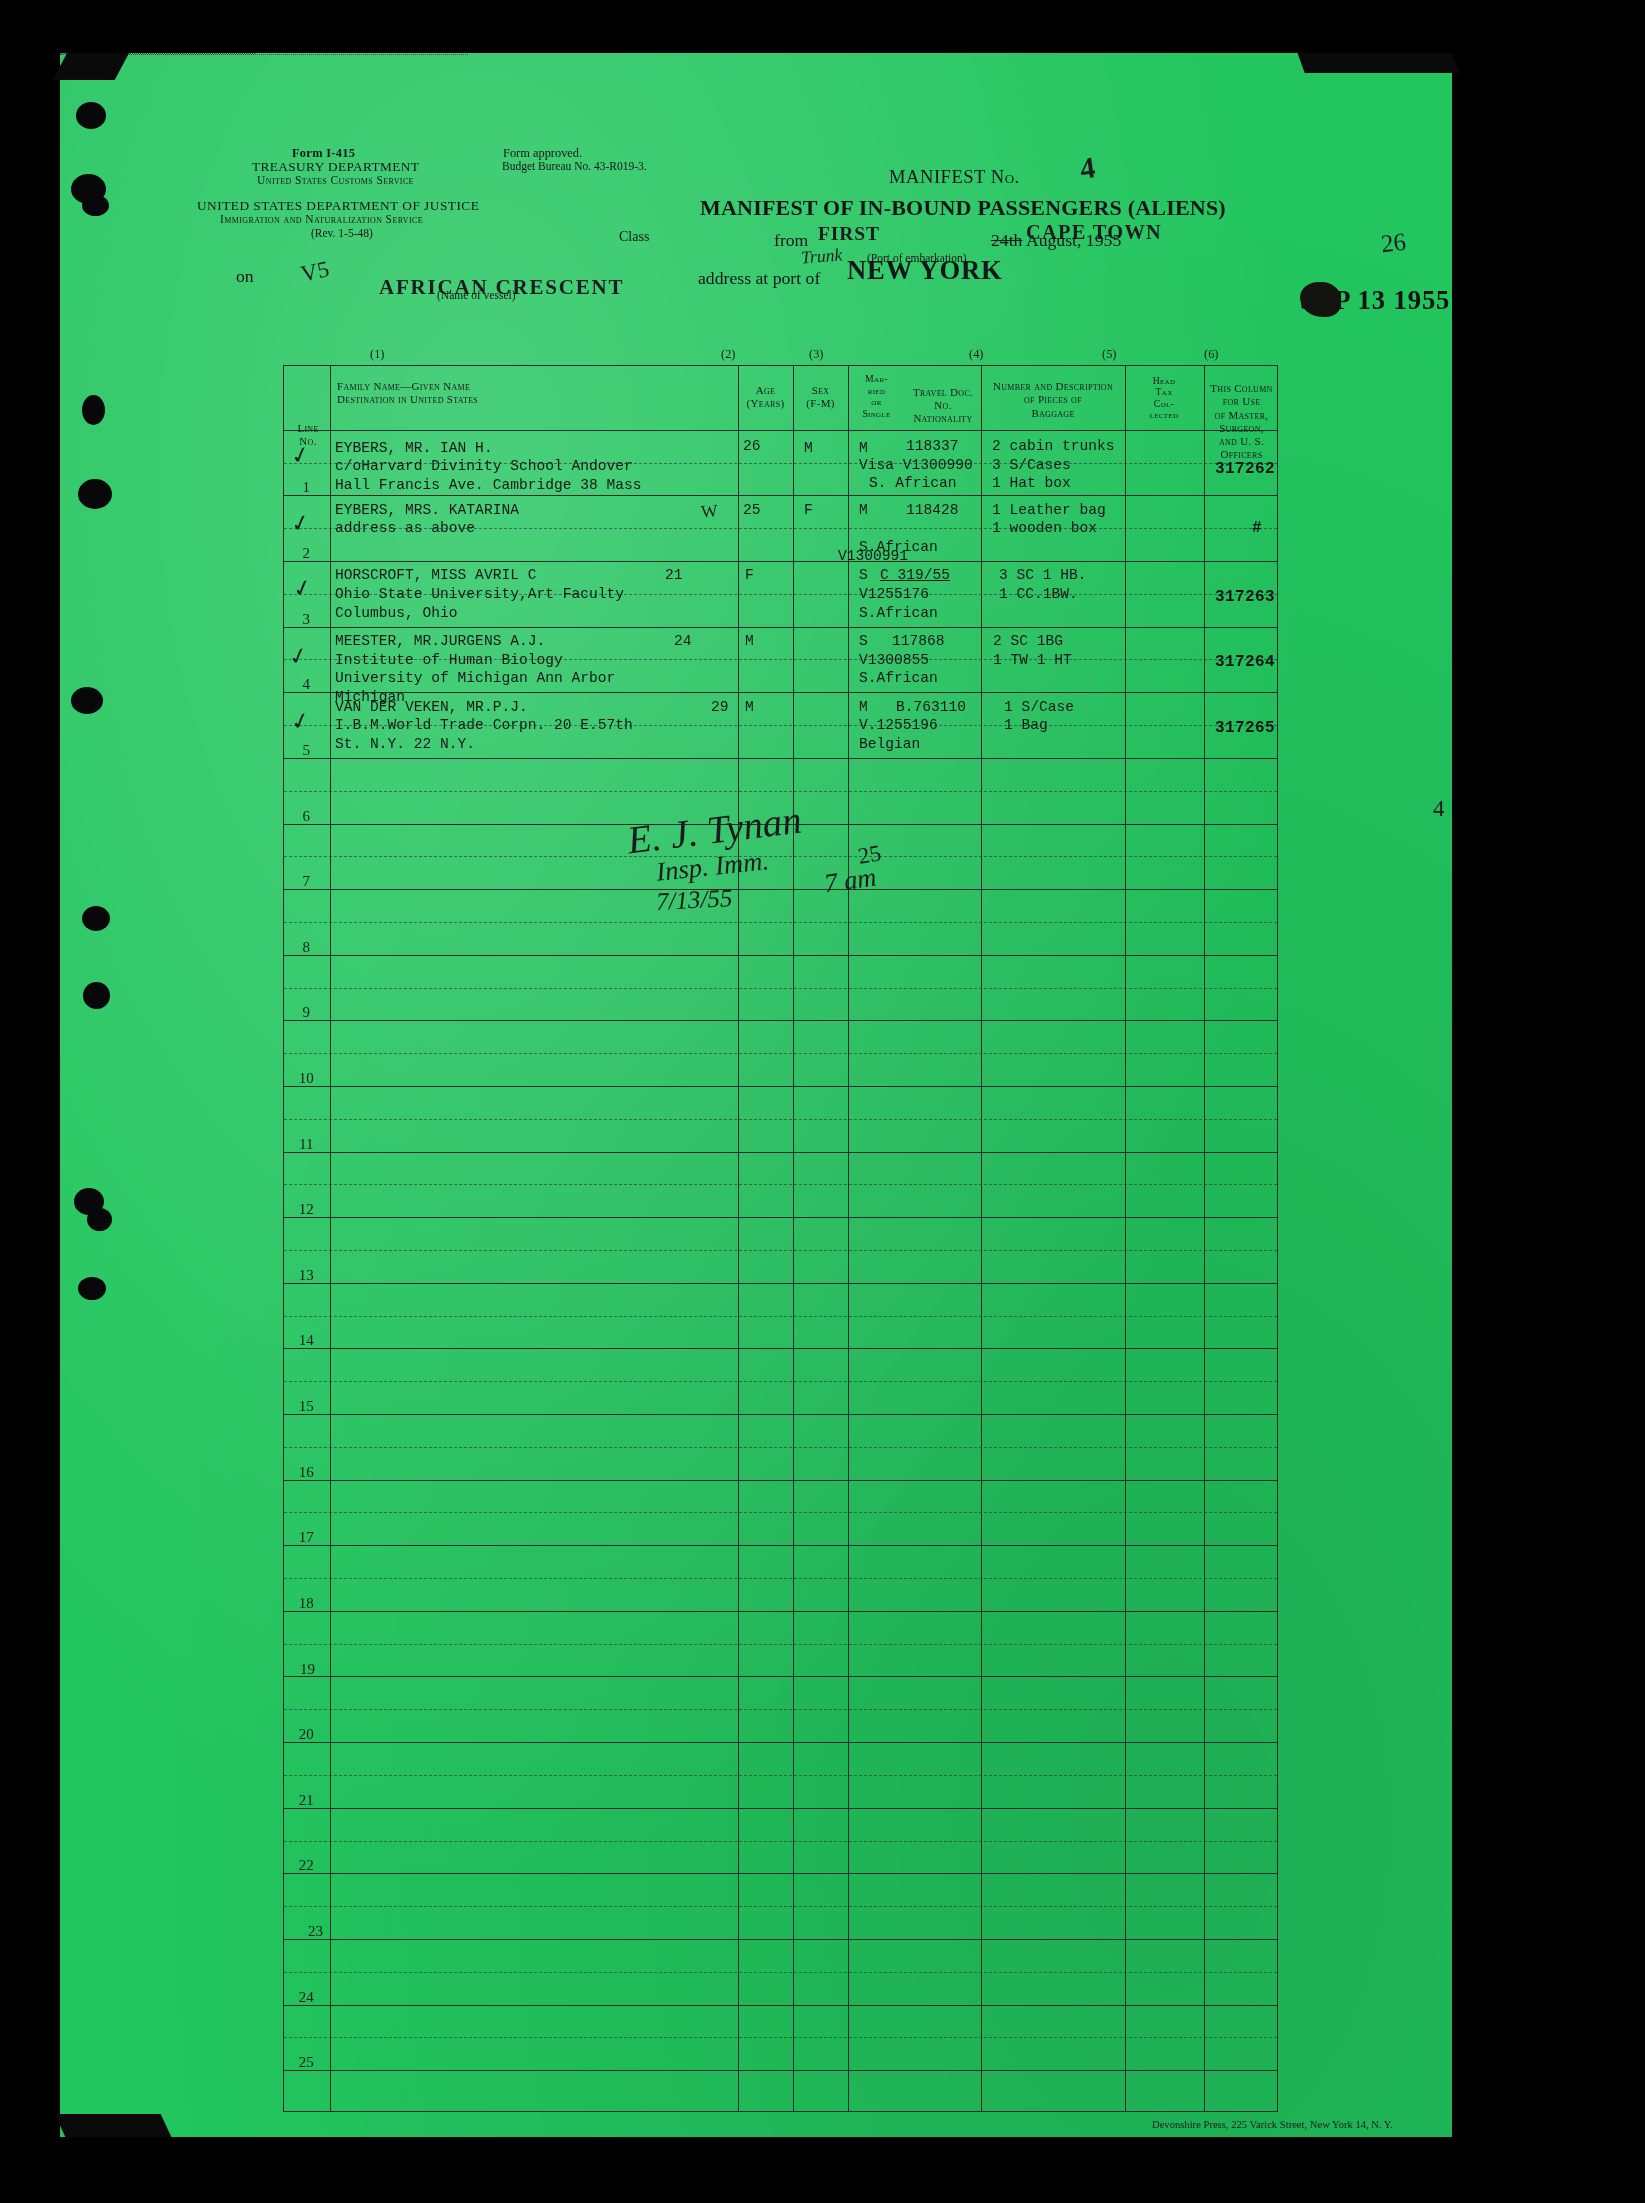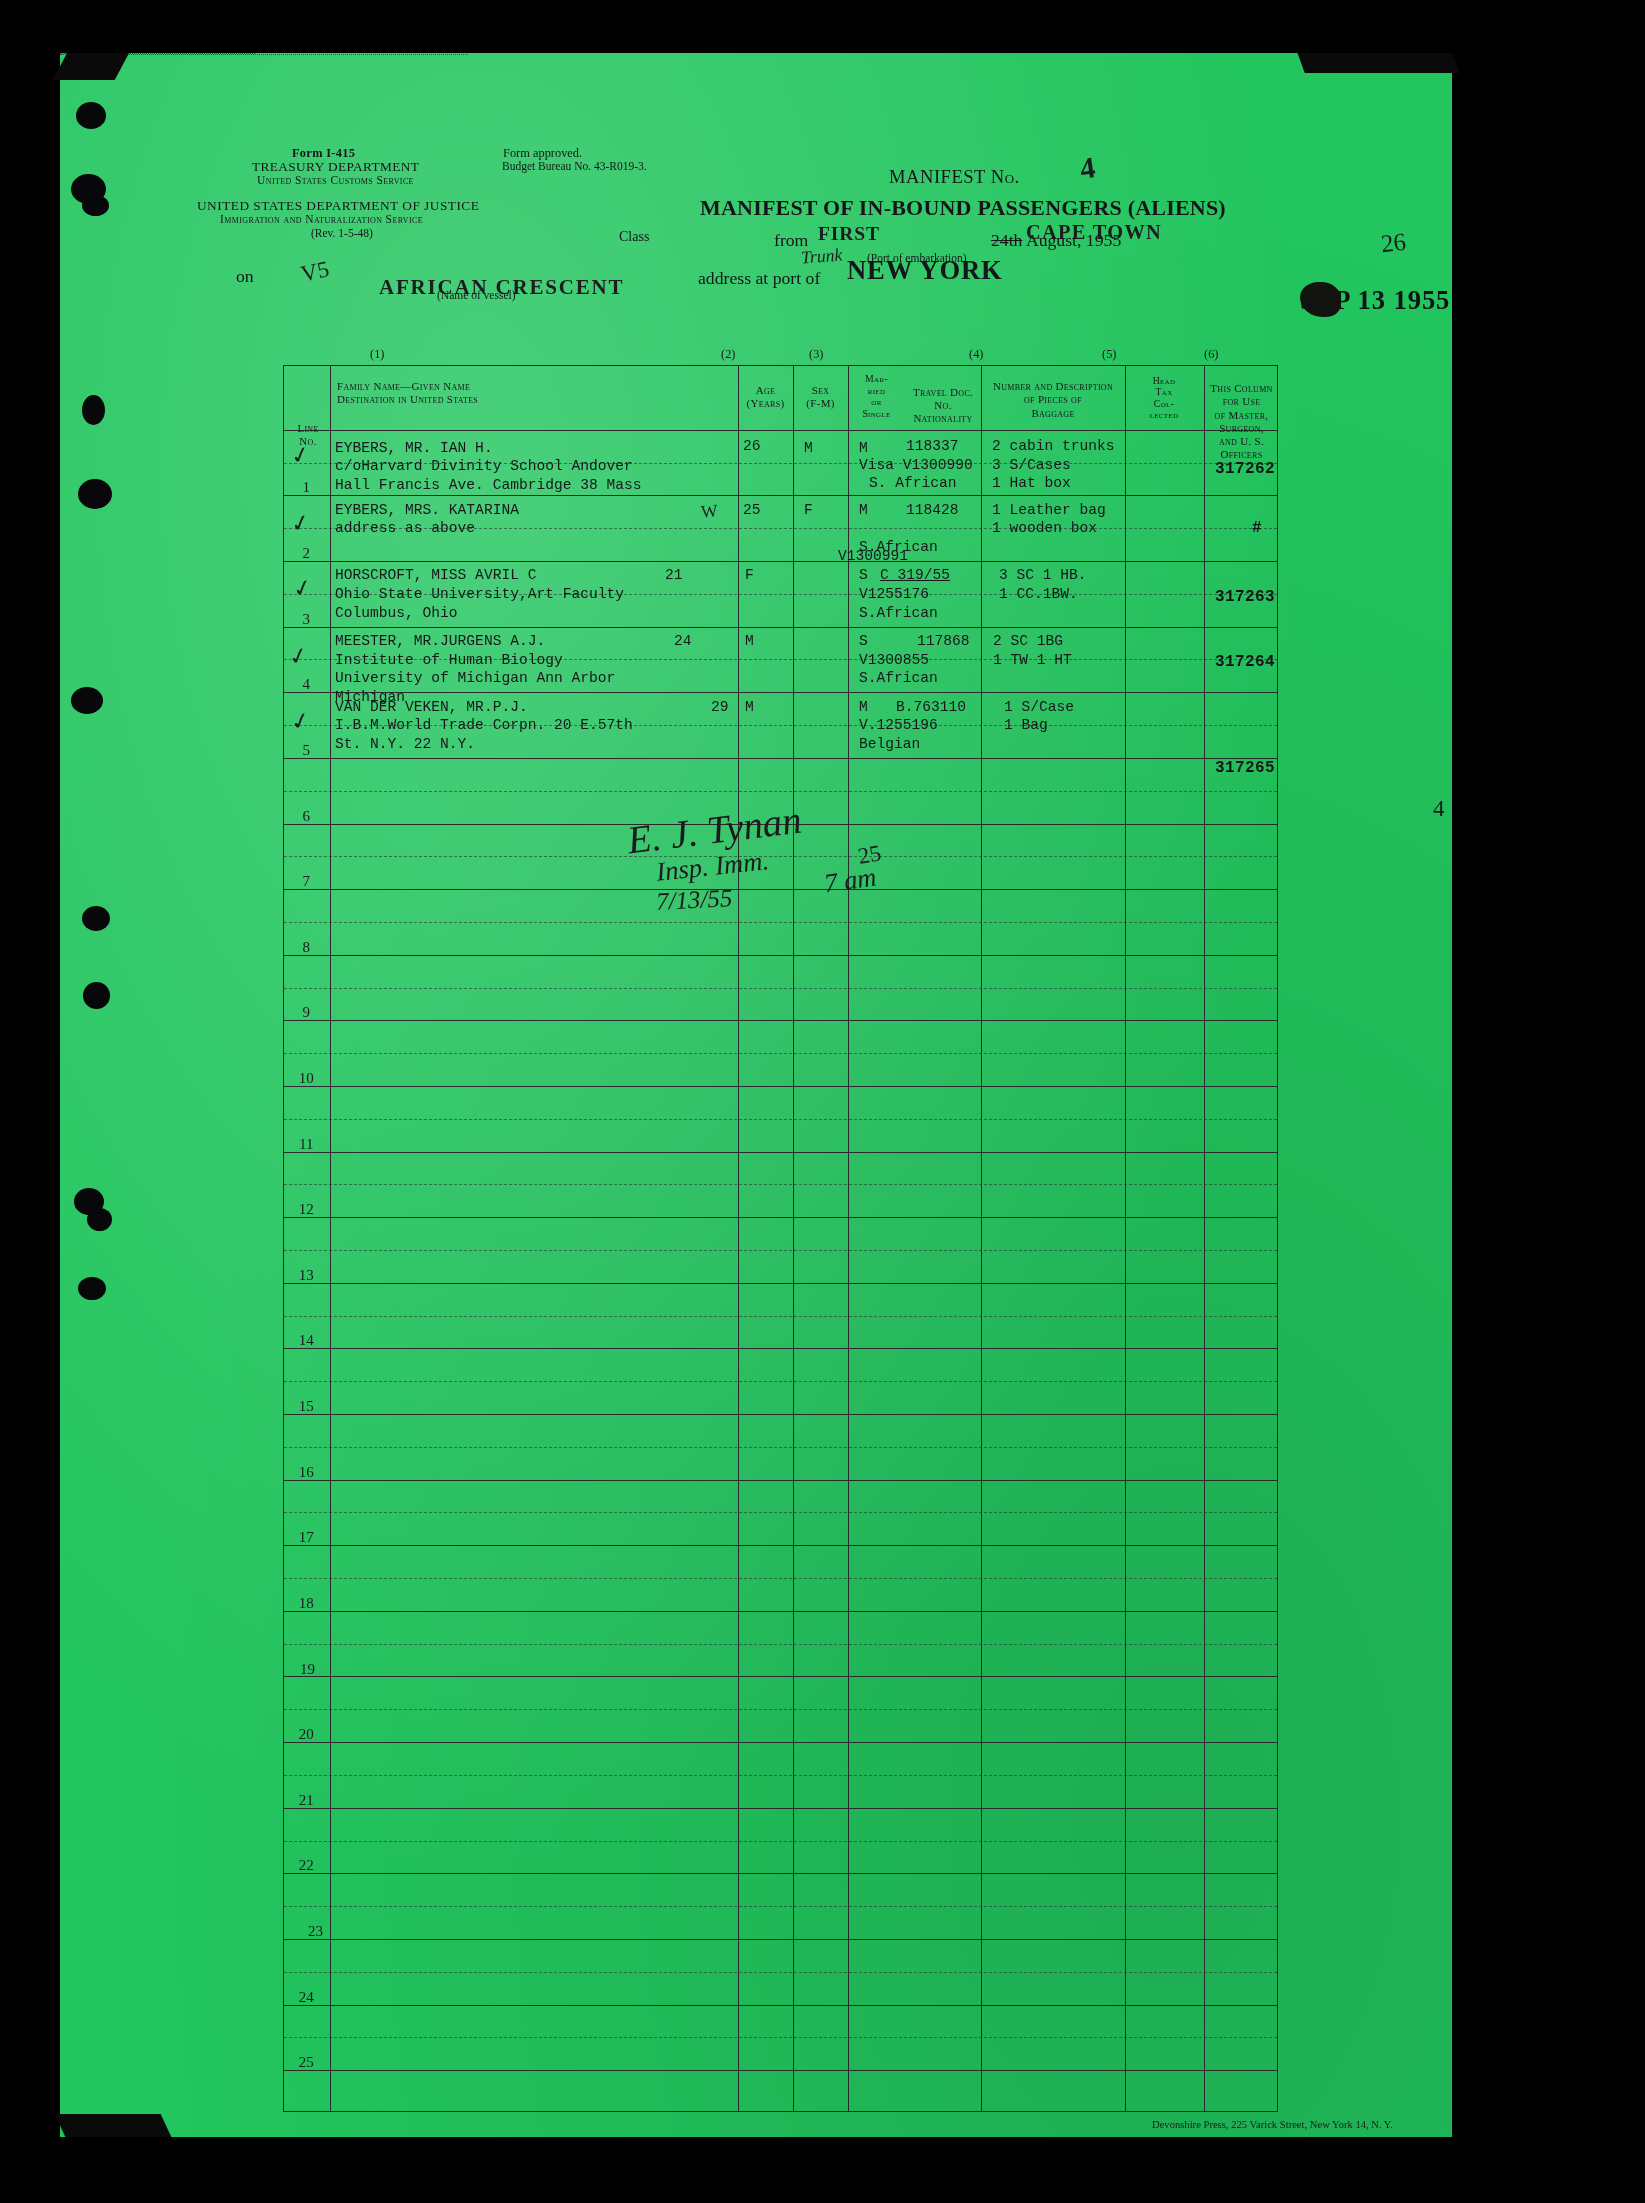--- a/index.html
+++ b/index.html
@@ -461,39 +461,39 @@
     <div class="typed" style="left:715px; top:219px;">1 CC.1BW.</div>
     <div class="stampno" style="left:931px; top:222px;">317263</div>
 
     <div class="typed" style="left:51px;  top:266px;">MEESTER, MR.JURGENS A.J.</div>
     <div class="typed" style="left:51px;  top:285px;">Institute of Human Biology</div>
     <div class="typed" style="left:51px;  top:303px;">University of Michigan Ann Arbor</div>
     <div class="typed" style="left:51px;  top:322px;">Michigan</div>
     <div class="typed" style="left:390px; top:266px;">24</div>
     <div class="typed" style="left:461px; top:266px;">M</div>
     <div class="typed" style="left:575px; top:266px;">S</div>
-    <div class="typed" style="left:608px; top:266px;margin-left:25px;">117868</div>
+    <div class="typed" style="left:608px; top:266px;">117868</div>
     <div class="typed" style="left:575px; top:285px;">V1300855</div>
     <div class="typed" style="left:575px; top:303px;">S.African</div>
     <div class="typed" style="left:709px; top:266px;">2 SC 1BG</div>
     <div class="typed" style="left:709px; top:285px;">1 TW 1 HT</div>
     <div class="stampno" style="left:931px; top:287px;">317264</div>
 
     <div class="typed" style="left:51px;  top:332px;">VAN DER VEKEN, MR.P.J.</div>
     <div class="typed" style="left:51px;  top:350px;">I.B.M.World Trade Corpn. 20 E.57th</div>
     <div class="typed" style="left:51px;  top:369px;">St. N.Y. 22 N.Y.</div>
     <div class="typed" style="left:427px; top:332px;">29</div>
     <div class="typed" style="left:461px; top:332px;">M</div>
     <div class="typed" style="left:575px; top:332px;">M</div>
     <div class="typed" style="left:612px; top:332px;">B.763110</div>
     <div class="typed" style="left:575px; top:350px;">V.1255196</div>
     <div class="typed" style="left:575px; top:369px;">Belgian</div>
     <div class="typed" style="left:720px; top:332px;">1 S/Case</div>
     <div class="typed" style="left:720px; top:350px;">1 Bag</div>
-    <div class="stampno" style="left:931px; top:353px;margin-top:40px;">317265</div>
+    <div class="stampno" style="left:931px; top:353px;">317265</div>
 
   </div>
 
   <div class="ink" id="sig1">E. J. Tynan</div>
   <div class="ink" id="sig2">Insp. Imm.</div>
   <div class="ink" id="sig3">7/13/55</div>
   <div class="ink" id="sig4">7 am</div>
   <div class="ink" style="left:798px; top:789px; font-size:23px; transform:rotate(-10deg); color:#1b1b1e;">25</div>
   <div class="ink" id="hw-4">4</div>
 

